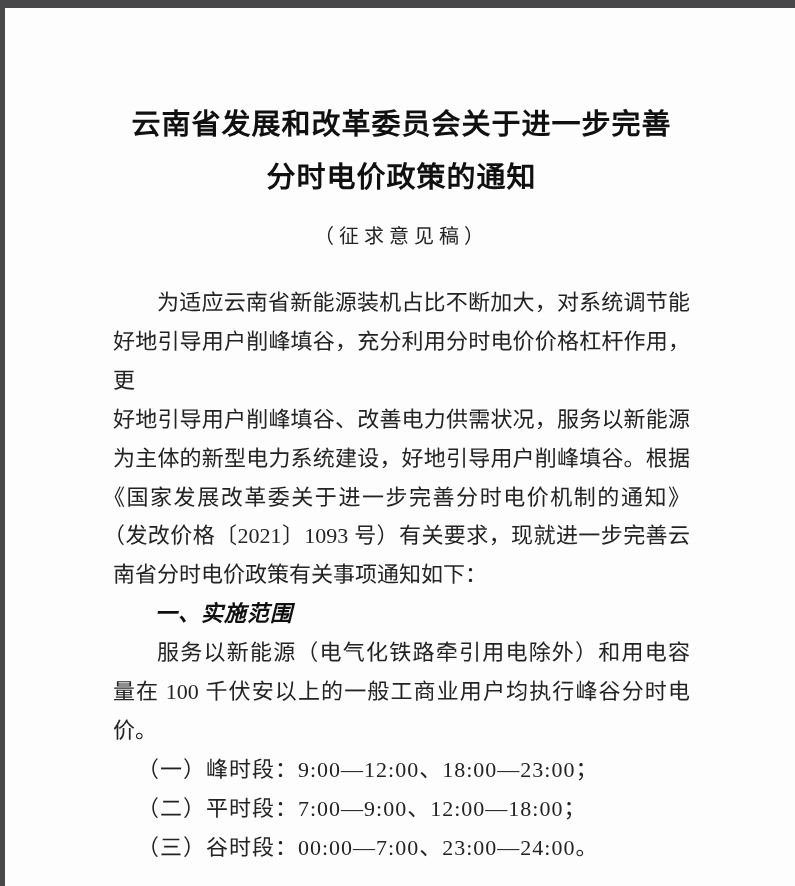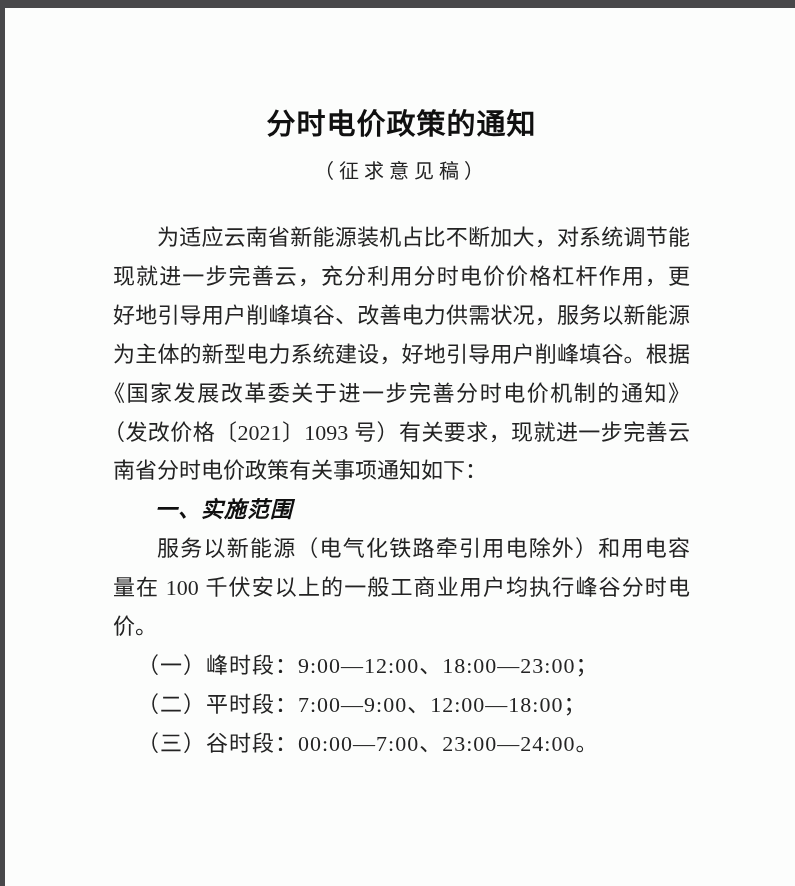--- a/index.html
+++ b/index.html
@@ -32,21 +32,21 @@
     margin-top: 90px;
     text-align: center;
     color: var(--title-text);
     font-weight: 700;
     font-size: 29px;
     line-height: 53px;
     letter-spacing: 1px;
   }
   .title-line { display: block; }
   .subtitle {
-    margin-top: 4px;
+    margin-top: 16px;
     text-align: center;
     font-size: 20px;
     line-height: 32px;
     letter-spacing: 5px;
     color: var(--text);
     font-weight: 400;
   }
 
   
   .doc-body {
@@ -75,29 +75,30 @@
     font-style: italic;
   }
 </style>
 </head>
 <body>
 
 <div class="page">
   <div class="content">
 
     <h1 class="title-block">
+      <span class="title-line">云南省发展和改革委员会关于进一步完善</span>
       <span class="title-line">分时电价政策的通知</span>
     </h1>
 
     <div class="subtitle">（征求意见稿）</div>
 
     <div class="doc-body">
 
       <div class="line just ind">为适应云南省新能源装机占比不断加大，对系统调节能</div>
-      <div class="line just">现就进一步完善云，充分利用分时电价价格杠杆作用，更</div>
+      <div class="line just">好地引导用户削峰填谷，充分利用分时电价价格杠杆作用，更</div>
       <div class="line just">好地引导用户削峰填谷、改善电力供需状况，服务以新能源</div>
       <div class="line just">为主体的新型电力系统建设，好地引导用户削峰填谷。根据</div>
       <div class="line just hang">《国家发展改革委关于进一步完善分时电价机制的通知》</div>
       <div class="line just hang">（发改价格〔2021〕1093 号）有关要求，现就进一步完善云</div>
       <div class="line">南省分时电价政策有关事项通知如下：</div>
 
       <div class="line heading">一、实施范围</div>
 
       <div class="line just ind">服务以新能源（电气化铁路牵引用电除外）和用电容</div>
       <div class="line just">量在 100 千伏安以上的一般工商业用户均执行峰谷分时电</div>

